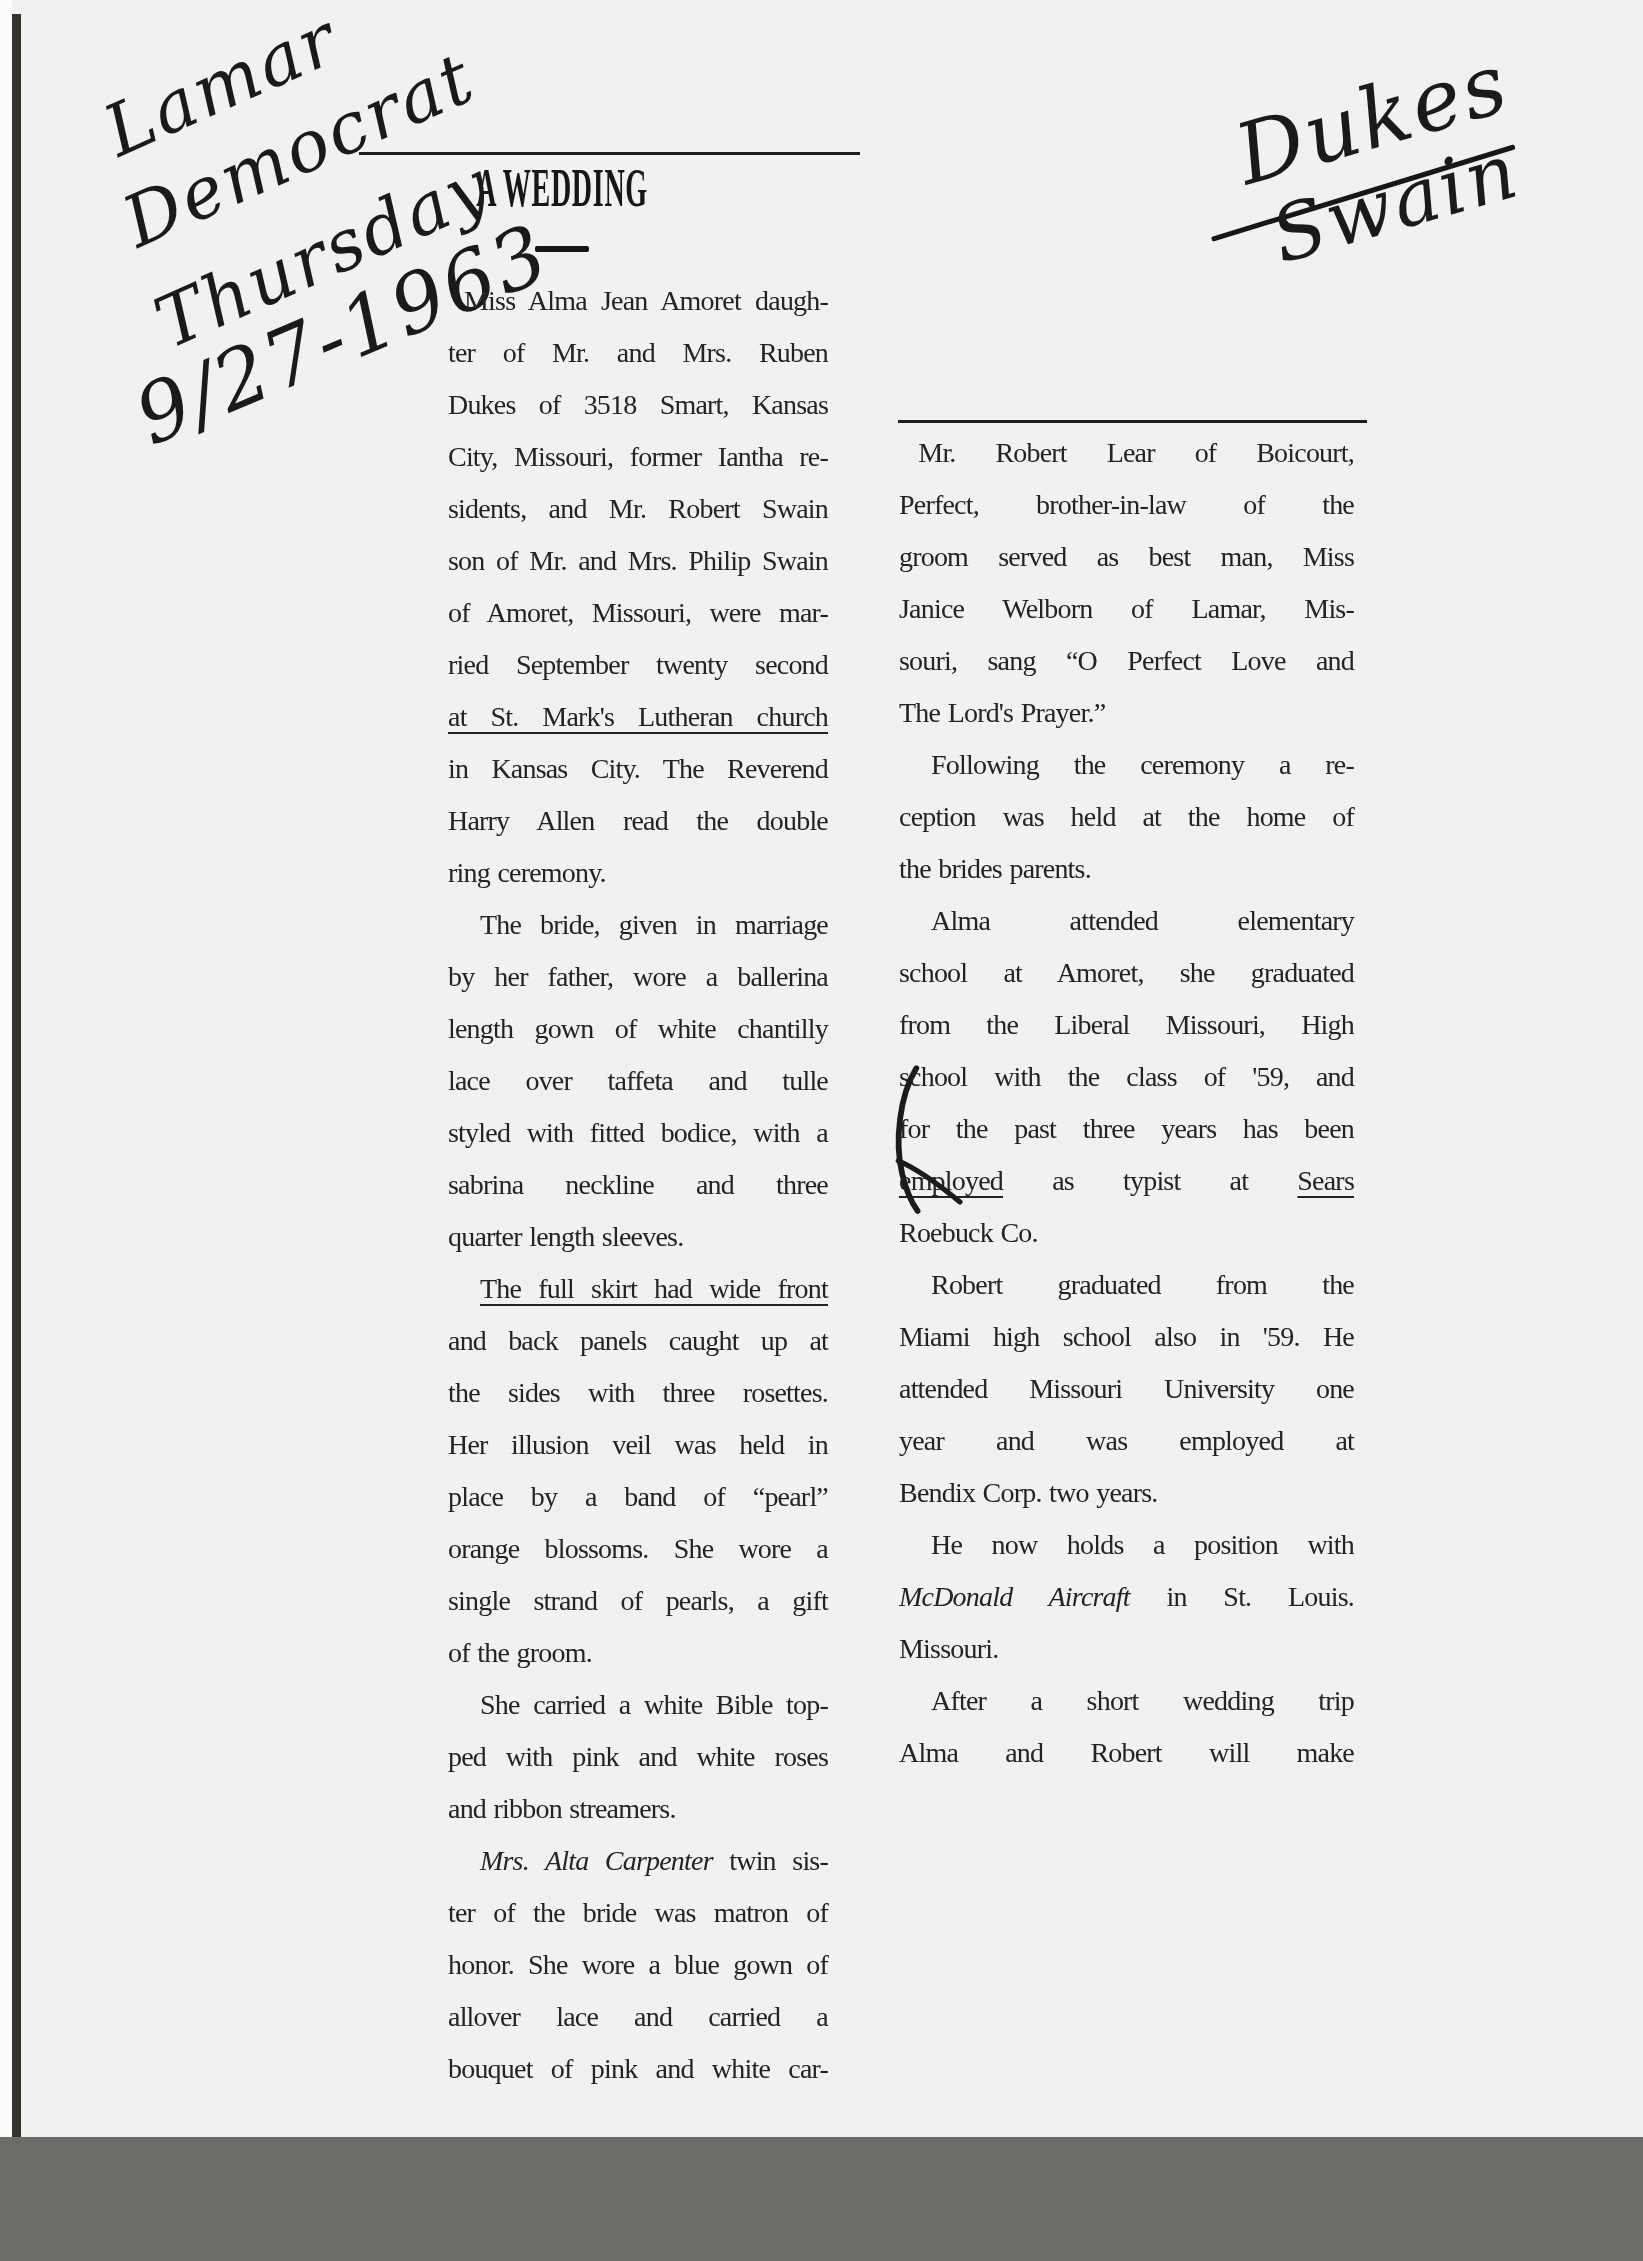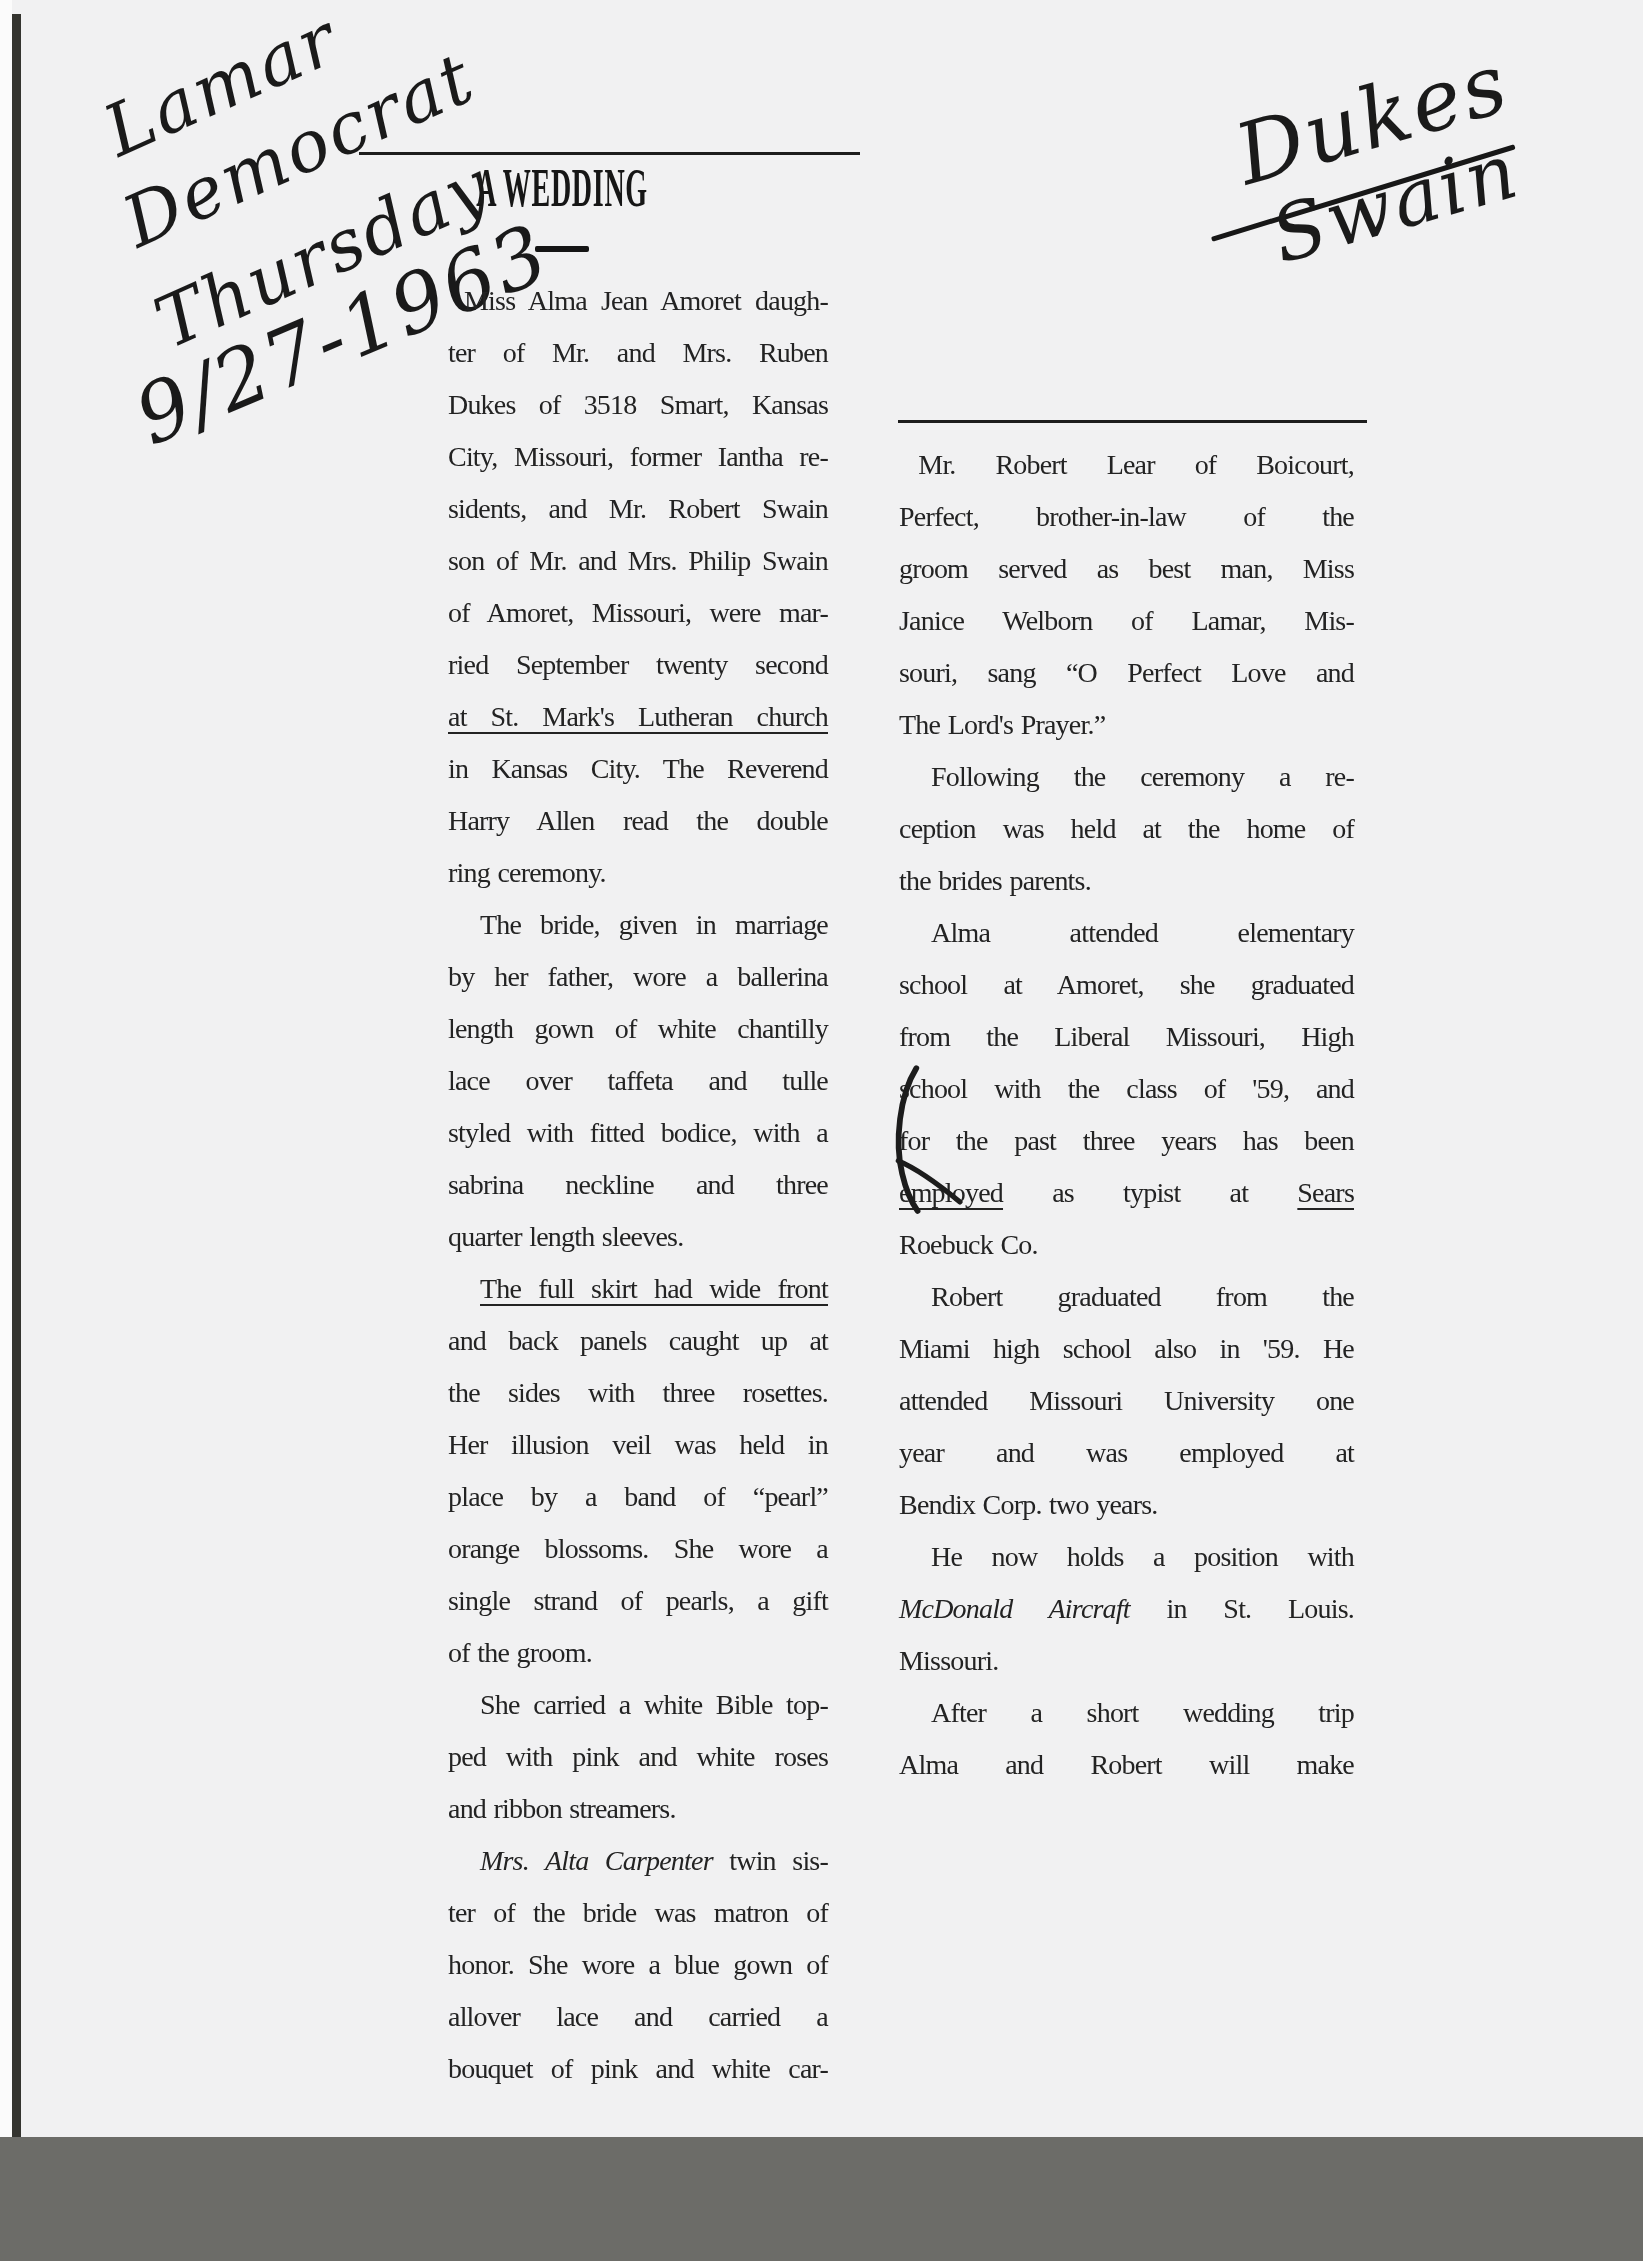--- a/index.html
+++ b/index.html
@@ -18,21 +18,21 @@
   .headline{
     position:absolute;left:361px;top:161px;width:402px;
     text-align:center;font-weight:bold;font-size:54px;line-height:54px;
     letter-spacing:1.3px;color:#161616;
     transform:scaleX(0.52);
   }
   .headline-dash{position:absolute;left:535px;top:246px;width:54px;height:6.4px;background:#151515;border-radius:1.9px;}
 
   .col{position:absolute;color:#232323;font-size:28px;letter-spacing:-0.8px;word-spacing:1.3px;}
   .col-left{left:448px;top:275px;width:380px;}
-  .col-right{left:899px;top:439px;width:455px;}
+  .col-right{left:899px;top:427px;width:455px;}
   .bline{height:52px;line-height:52px;text-align:justify;text-align-last:justify;}
   .bline.end{text-align-last:left;}
   .it{font-style:italic;}
   .un{text-decoration:underline;text-decoration-thickness:1.9px;text-underline-offset:6.4px;}
 
   .hand{
     position:absolute;white-space:nowrap;
     font-family:"DejaVu Serif", serif;font-style:italic;
     color:#1a1a1a;letter-spacing:2.6px;
     transform-origin:left top;

